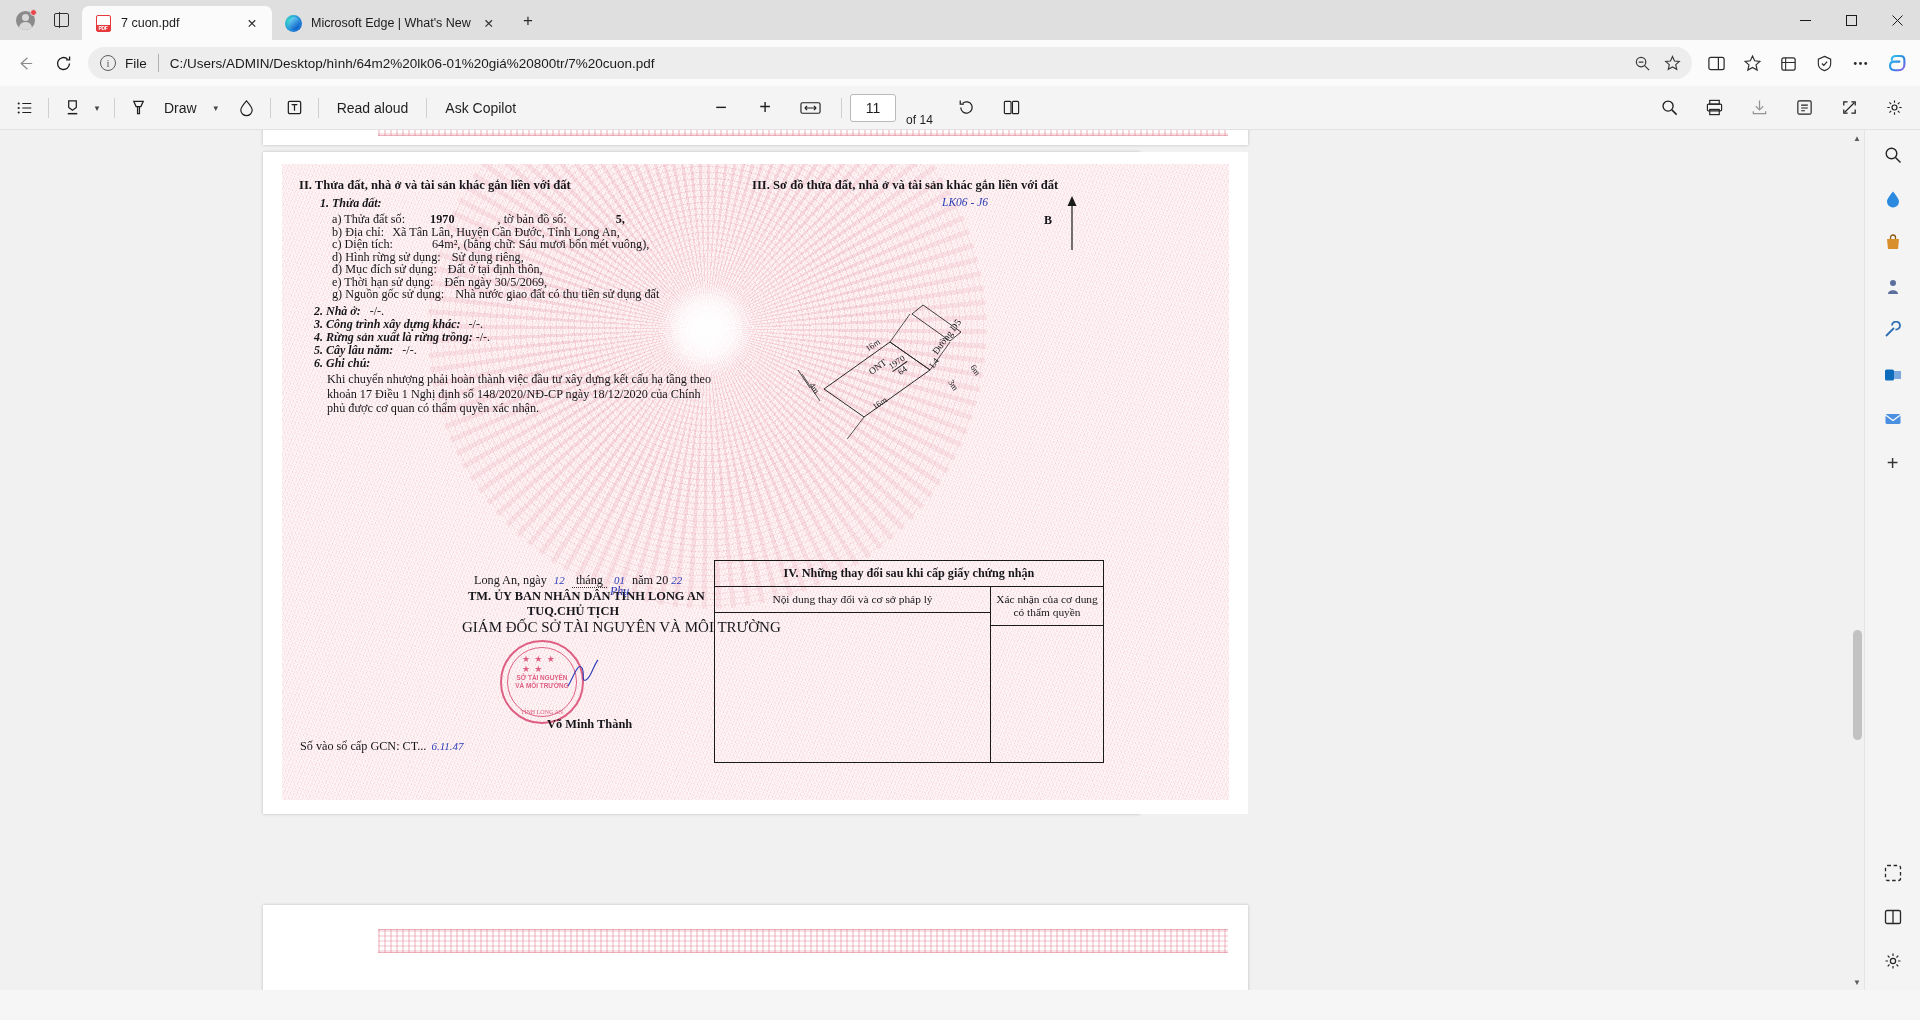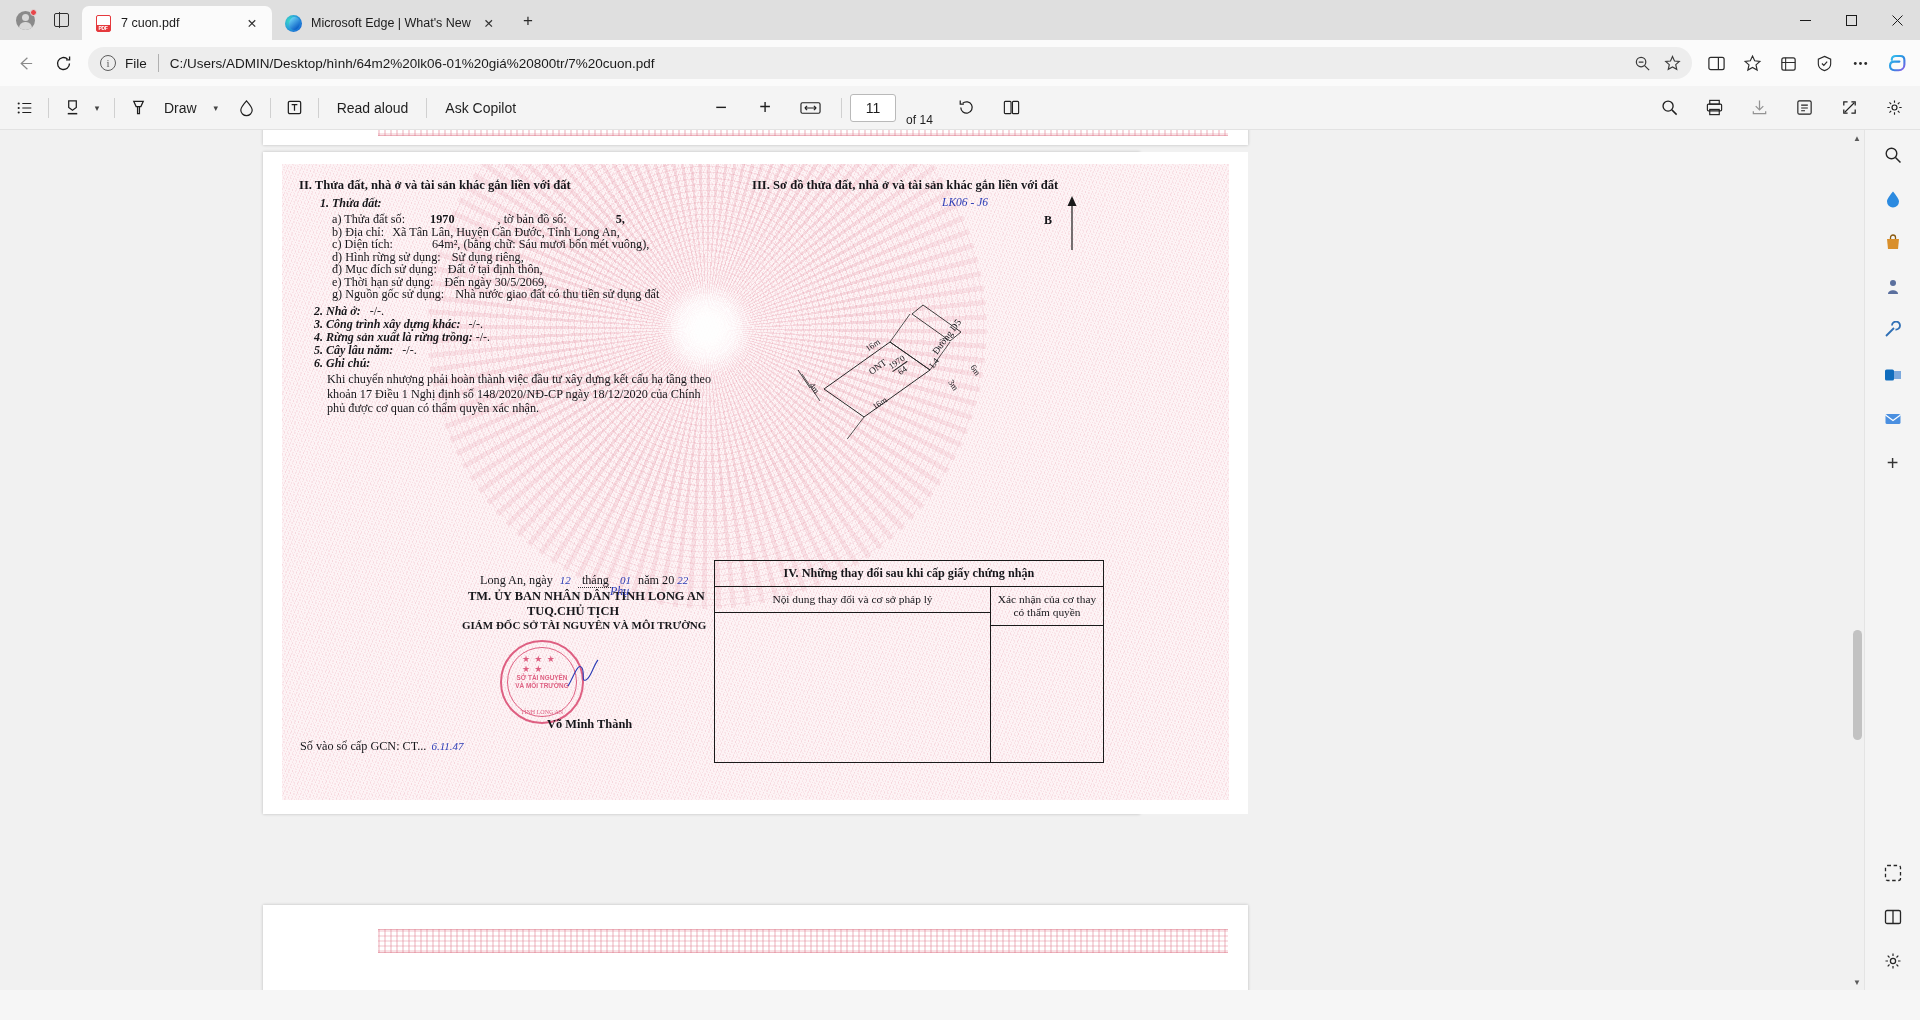--- a/index.html
+++ b/index.html
@@ -543,32 +543,32 @@
 
             <div style="position:absolute; left:644px; top:167px; font-size:9.6px; transform:rotate(-53deg);">Đường D5</div>
             <div style="position:absolute; left:647px; top:194px; font-size:9px; transform:rotate(-53deg);">L4</div>
 
             <div style="position:absolute; left:586px; top:198px; font-size:9.4px; transform:rotate(-35deg);">ONT</div>
             <div style="position:absolute; left:609px; top:193px; font-size:8.8px; transform:rotate(-35deg); text-align:center; line-height:9px;">
               <span style="display:block; border-bottom:0.8px solid #222;">1970</span>
               <span style="display:block;">64</span>
             </div>
 
-            <div class="s-l" style="left:198px; top:409px; font-size:12.2px;">
+            <div class="s-l" style="left:192px; top:409px; font-size:12.2px;">
               <span>Long An, ngày</span>
               <span class="handwrite" style="margin:0 4px; font-size:11px;">12</span>
               <span style="border-bottom:0.8px dotted #333; padding:0 4px;">tháng</span>
               <span class="handwrite" style="margin:0 4px; font-size:11px;">01</span>
               <span>năm 20</span>
               <span class="handwrite" style="font-size:11px;">22</span>
             </div>
             <div style="position:absolute; left:186px; top:425px; font-size:12.4px; font-weight:bold; font-family:'Liberation Serif',serif;">TM. ỦY BAN NHÂN DÂN TỈNH LONG AN</div>
             <div style="position:absolute; left:245px; top:440px; font-size:12.4px; font-weight:bold; font-family:'Liberation Serif',serif;">TUQ.CHỦ TỊCH</div>
             <div class="handwrite" style="position:absolute; left:328px; top:420px; font-size:12px;">Phụ</div>
-            <div style="position:absolute; left:180px; top:455px; font-size:11px; font-weight:bold; font-family:'Liberation Serif',serif;">GIÁM ĐỐC SỞ TÀI NGUYÊN VÀ MÔI TRƯỜNG</div>
+            <div style="position:absolute; left:180px; top:455px; font-size:15px; font-weight:normal; font-family:'Liberation Serif',serif;">GIÁM ĐỐC SỞ TÀI NGUYÊN VÀ MÔI TRƯỜNG</div>
 
             <div class="stamp" style="left:218px; top:476px;">
               <div class="stamp-star">★  ★  ★  ★  ★</div>
               <div class="stamp-mid">SỞ TÀI NGUYÊN VÀ MÔI TRƯỜNG</div>
               <div class="stamp-bot">TỈNH LONG AN</div>
             </div>
             <svg style="position:absolute; left:282px; top:490px;" width="40" height="40" viewBox="0 0 40 40">
               <path d="M4 32 C10 22 14 8 18 14 C21 19 17 28 22 26 C27 24 30 10 34 6" stroke="#2a3bb5" stroke-width="1.1" fill="none"></path>
             </svg>
             <div style="position:absolute; left:265px; top:553px; font-size:12.4px; font-weight:bold; font-family:'Liberation Serif',serif;">Võ Minh Thành</div>
@@ -580,21 +580,21 @@
 
             <div class="iv-table" style="left:432px; top:396px; width:390px;">
               <div class="iv-head">IV. Những thay đổi sau khi cấp giấy chứng nhận</div>
               <div class="iv-cols">
                 <div class="iv-col-l">
                   <div class="iv-colhead">Nội dung thay đổi và cơ sở pháp lý</div>
                   <div class="iv-body"></div>
                 </div>
                 <div class="iv-col-r">
                   <div class="iv-colhead">
-                    <span style="display:block">Xác nhận của cơ thay</span>
+                    <span style="display:block">Xác nhận của cơ dung</span>
                     <span style="display:block">có thẩm quyền</span>
                   </div>
                   <div class="iv-body"></div>
                 </div>
               </div>
             </div>
 
           </div>
         </div>
       </div>

